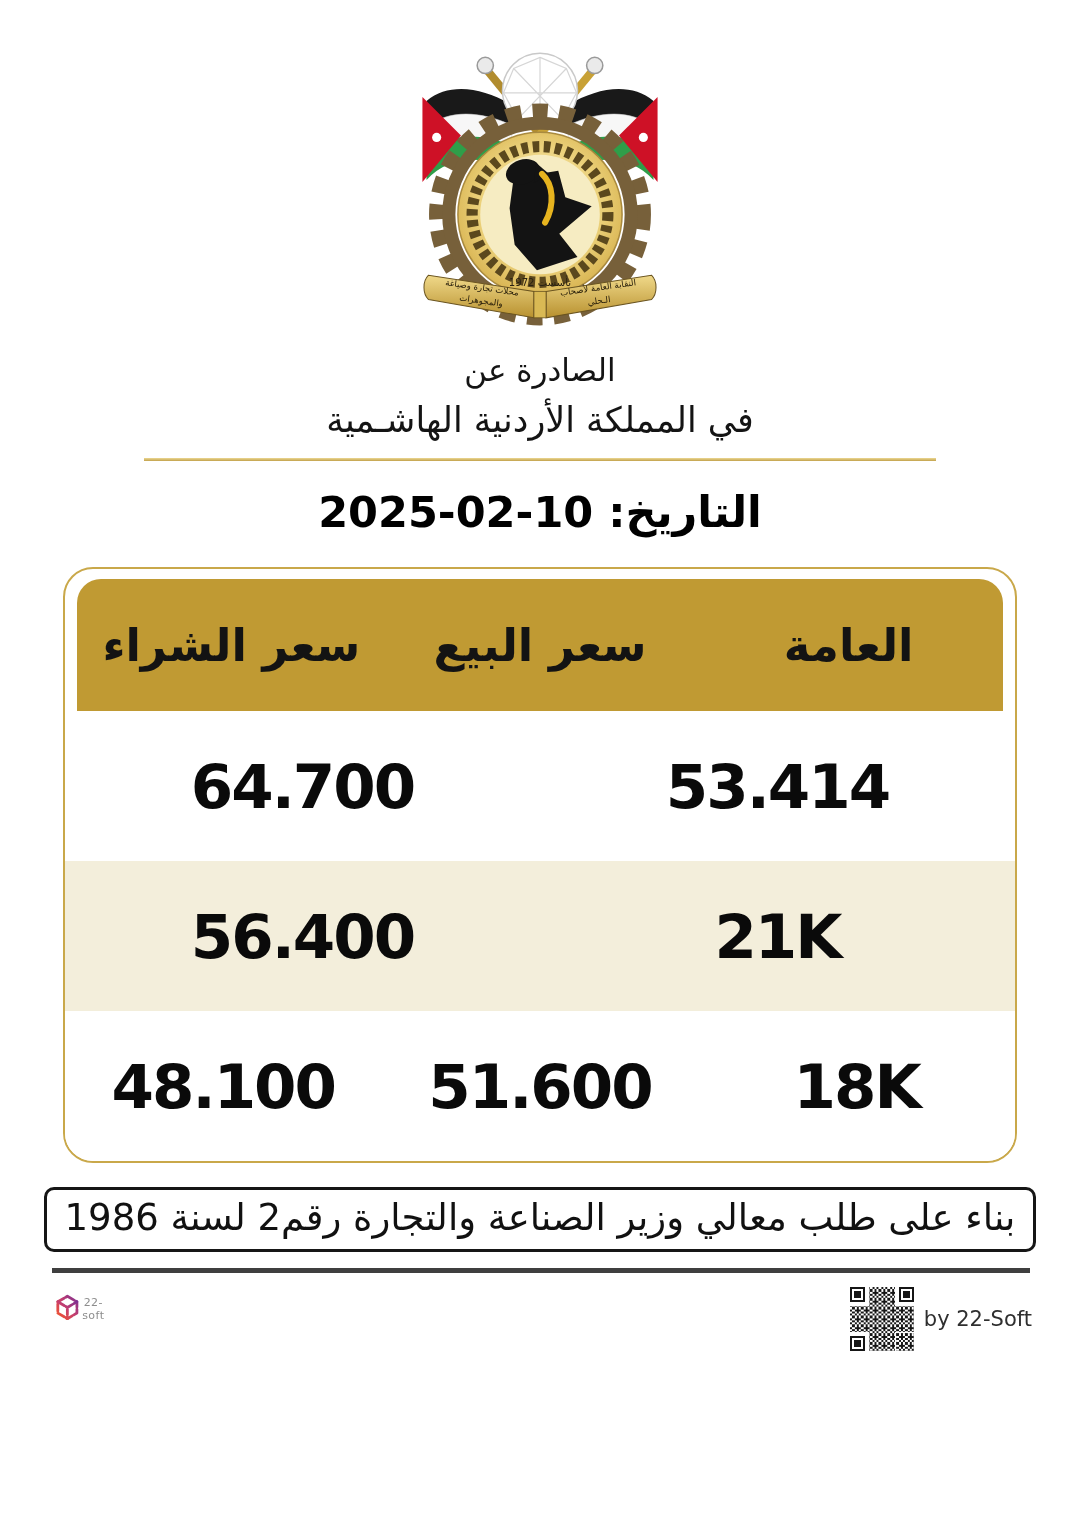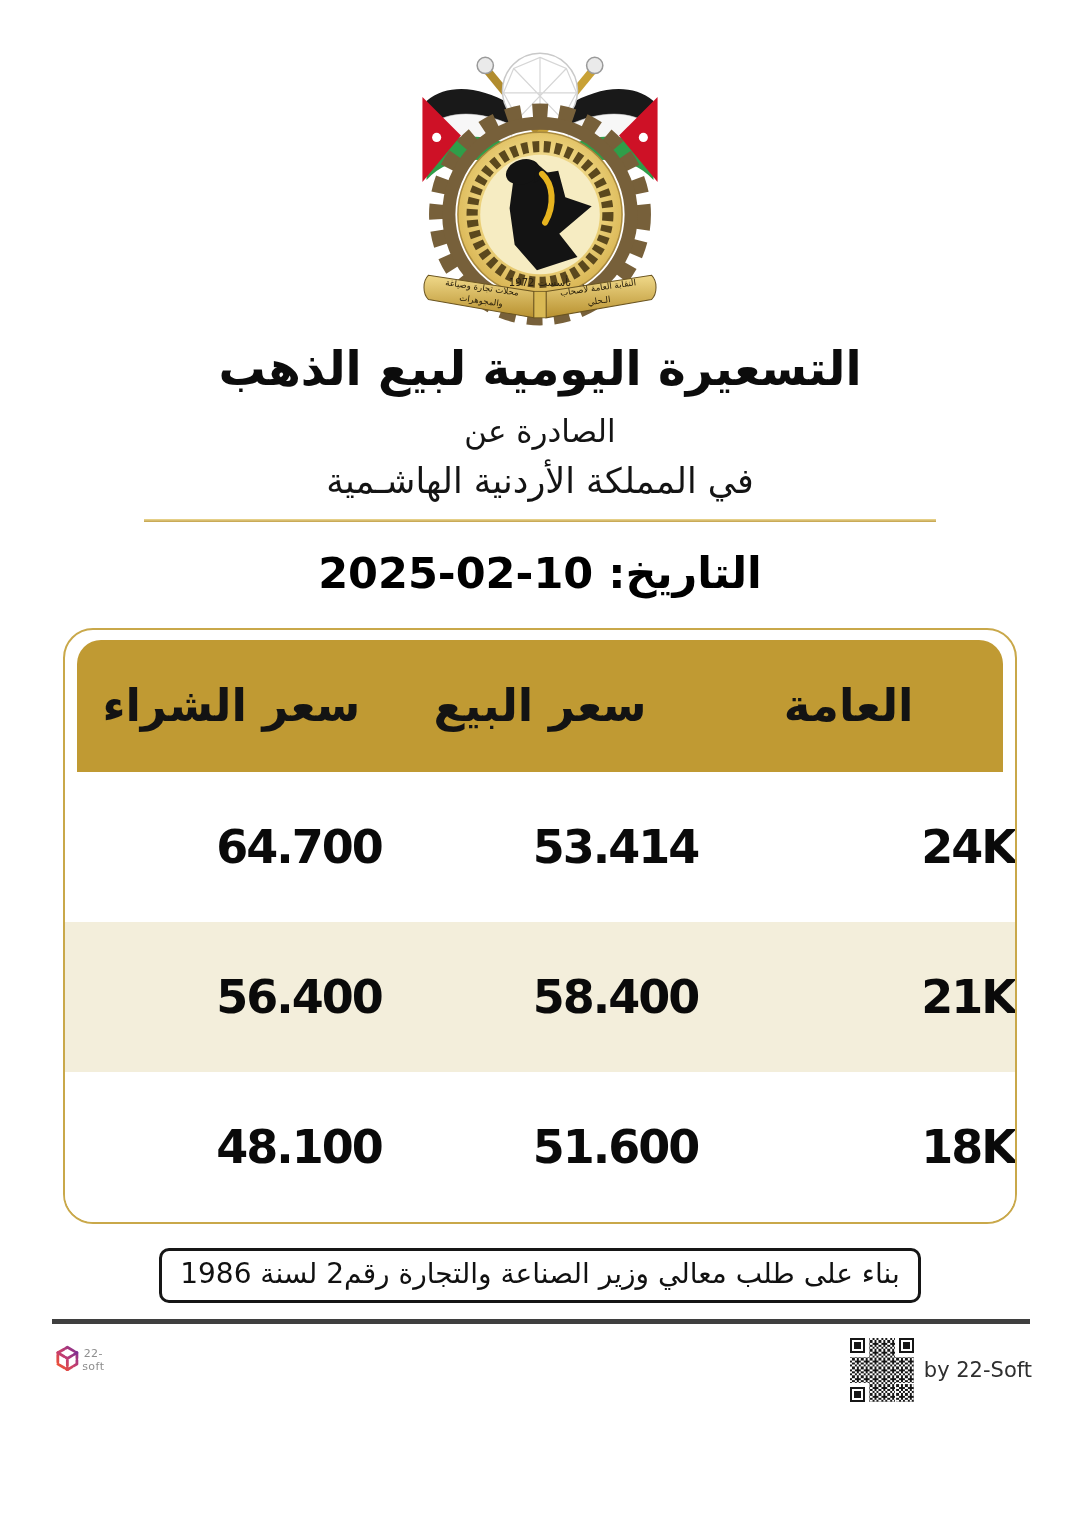--- a/index.html
+++ b/index.html
@@ -28,29 +28,28 @@
   }
   .pt-header{
     display:flex;align-items:center;height:132px;margin:10px 12px 0;
     background:#c09a33;border-radius:24px 24px 0 0;
   }
   .pt-header .pt-cell{font-size:45px;font-weight:700;color:#131313;}
   .pt-row{display:flex;align-items:center;height:150px;background:#fff;}
   .pt-row.alt{background:#f3eedb;}
   .pt-cell{flex:1;}
   .num-cell,.karat-cell{
-    font-size:46px;font-weight:800;letter-spacing:-2px;color:#0a0a0a;
+    font-size:61px;font-weight:800;letter-spacing:-2px;color:#0a0a0a;
     font-family:"DejaVu Sans","Liberation Sans",sans-serif;
-    text-align:right;
   }
 
   
   .footer-note{
     display:inline-block;margin-top:24px;border:3px solid #161616;border-radius:10px;
-    padding:6px 18px 10px;font-size:28px;font-weight:500;color:#111;
+    padding:6px 18px 10px;font-size:37px;font-weight:500;color:#111;
   }
 
   .bottom-divider{width:978px;height:5px;background:#3f3f3f;margin:16px 50px 0 52px;}
 
   .bottom-row{
     display:flex;direction:ltr;justify-content:space-between;align-items:flex-start;
     padding:14px 48px 0 55px;
   }
   .brand-block{display:flex;flex-direction:row;align-items:center;width:52px;}
   .brand-label{font-size:11px;color:#8d8d8d;margin-top:2px;letter-spacing:0.5px;}
@@ -130,42 +129,39 @@
         <path d="M124,284 L20,266 C14,260 14,248 20,242 L124,258 Z" fill="url(#ribbonGrad)" stroke="#6a5420" stroke-width="1"></path>
         <path d="M124,258 L136,258 L136,284 L124,284 Z" fill="#d9b954" stroke="#6a5420" stroke-width="0.8"></path>
         <text x="188" y="257" font-size="8.5" text-anchor="middle" fill="#231a08" transform="rotate(-8 188 260)">النقابة العامة لأصحاب</text>
         <text x="188" y="270" font-size="8.5" text-anchor="middle" fill="#231a08" transform="rotate(-8 188 266)">الـحلي</text>
         <text x="72" y="257" font-size="8.5" text-anchor="middle" fill="#231a08" transform="rotate(8 72 260)">محلات تجارة وصياغة</text>
         <text x="72" y="270" font-size="8.5" text-anchor="middle" fill="#231a08" transform="rotate(8 72 266)">والمجوهرات</text>
       </g>
     </svg>
   </div>
 
-  <h1 class="main-title">التسعيرة اليومية لبيع الذهب</h1>
   <div class="issued-by">الصادرة عن</div>
   <div class="country-line">في المملكة الأردنية الهاشـمية</div>
   <div class="gold-rule"></div>
   <div class="date-line">التاريخ: 10-02-2025</div>
 
   <div class="price-table">
     <div class="pt-header">
       <div class="pt-cell">العامة</div>
       <div class="pt-cell">سعر البيع</div>
       <div class="pt-cell">سعر الشراء</div>
     </div>
 
     <div class="pt-row">
-      <div class="pt-cell karat-cell">24K</div>
       <div class="pt-cell num-cell">53.414</div>
       <div class="pt-cell num-cell">64.700</div>
     </div>
 
     <div class="pt-row alt">
       <div class="pt-cell karat-cell">21K</div>
-      <div class="pt-cell num-cell">58.400</div>
       <div class="pt-cell num-cell">56.400</div>
     </div>
 
     <div class="pt-row">
       <div class="pt-cell karat-cell">18K</div>
       <div class="pt-cell num-cell">51.600</div>
       <div class="pt-cell num-cell">48.100</div>
     </div>
   </div>
 

